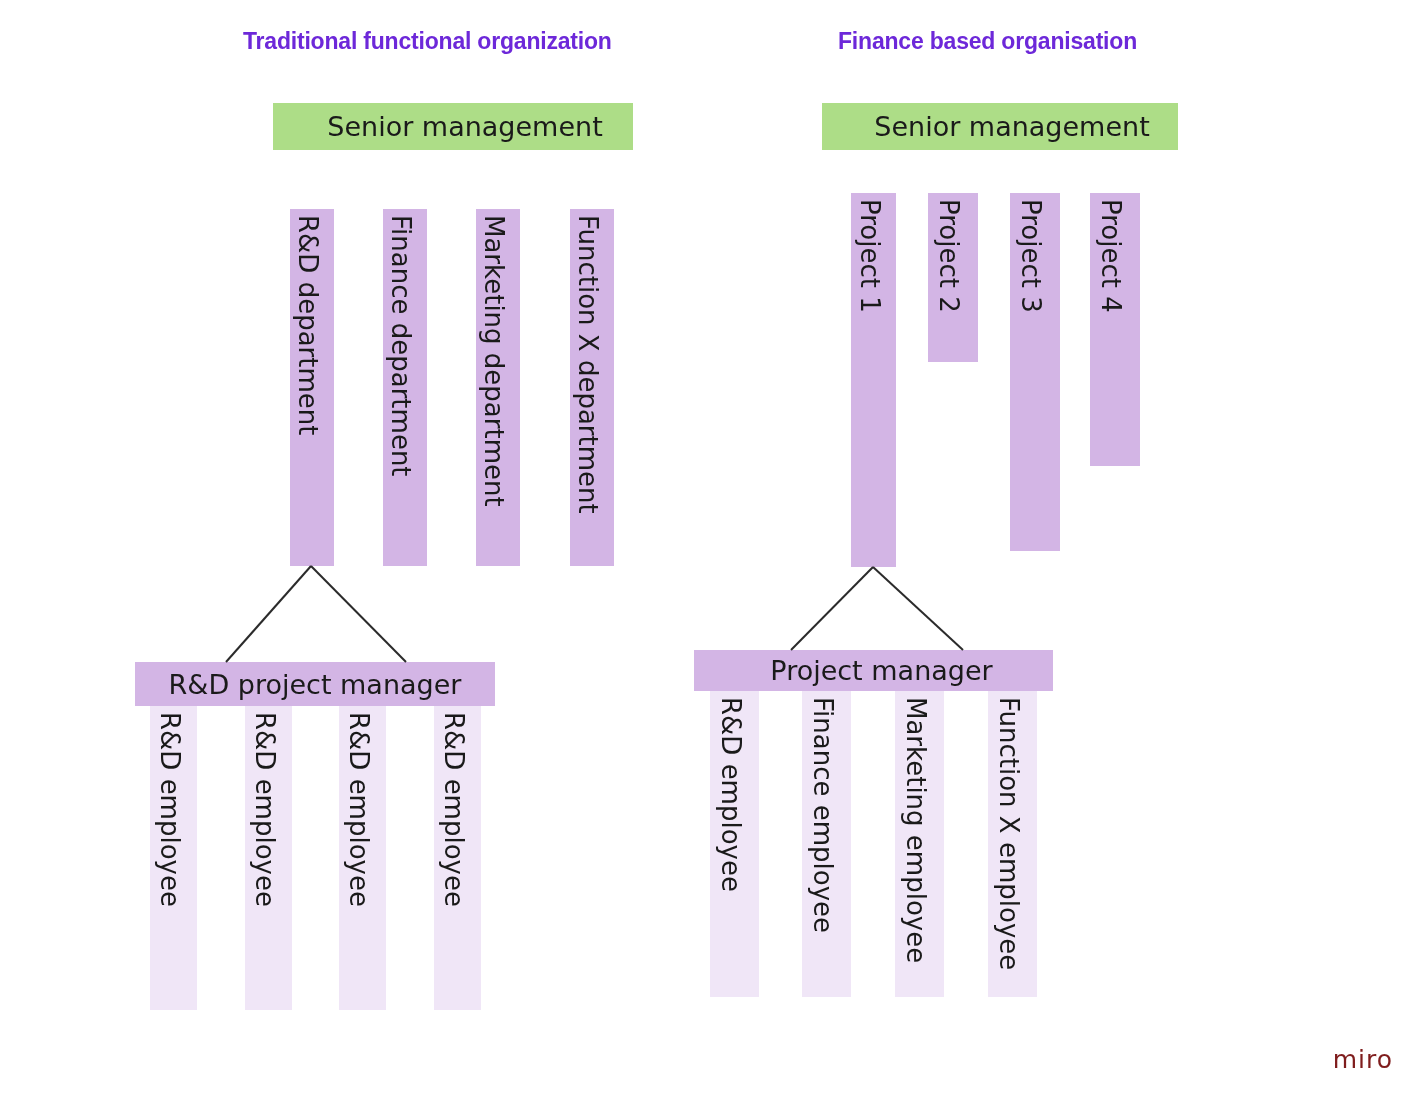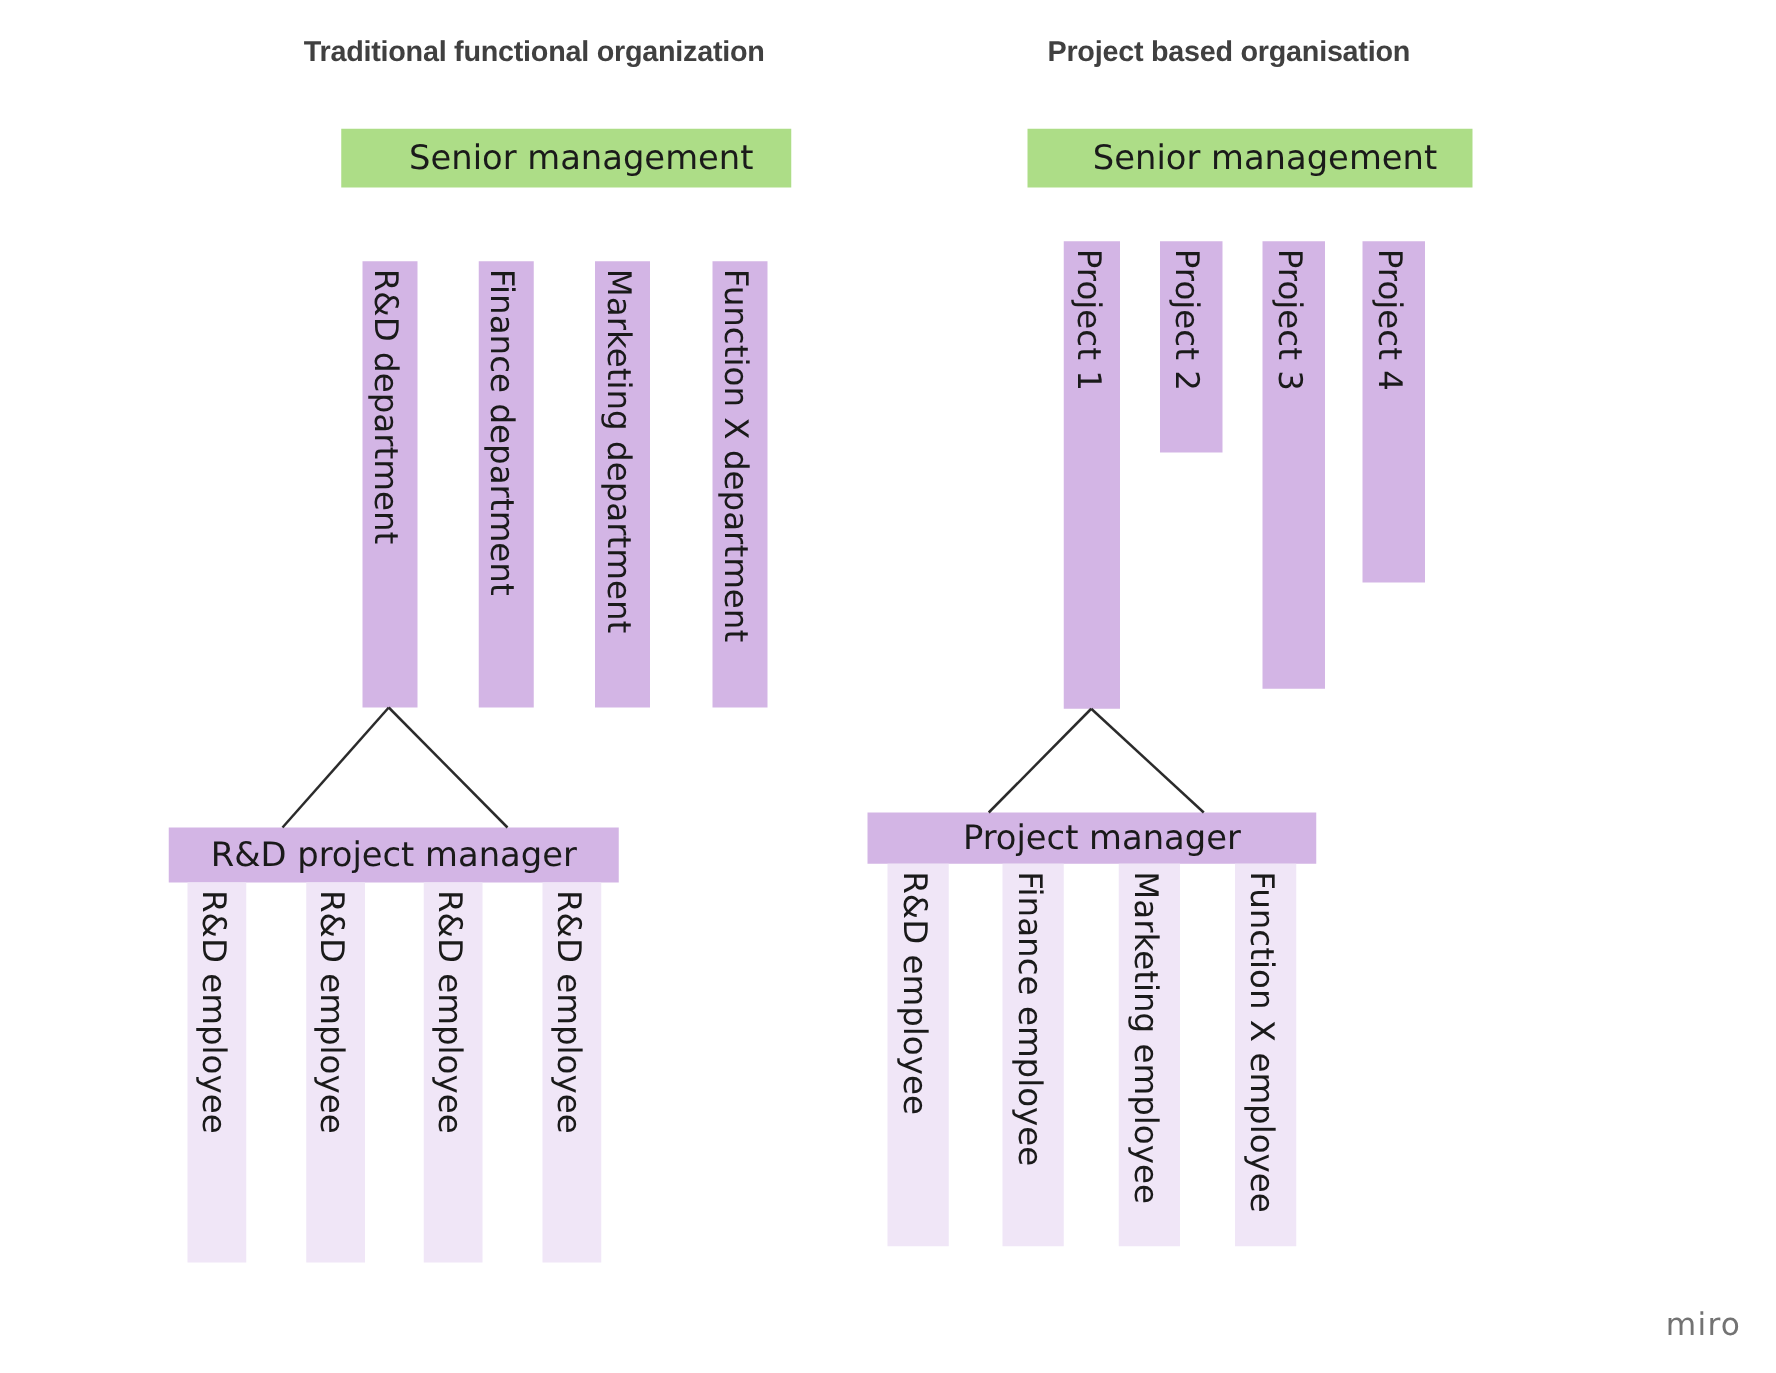--- a/index.html
+++ b/index.html
@@ -19,21 +19,21 @@
     background: #ffffff;
     overflow: hidden;
   }
 
   .panel-title {
     position: absolute;
     font-family: "Liberation Sans", sans-serif;
     font-weight: bold;
     font-size: 23px;
     letter-spacing: -0.2px;
-    color: #404040;
+    color: #6d28d9;
     white-space: nowrap;
   }
 
   
   .bar {
     position: absolute;
     box-sizing: border-box;
     display: flex;
     align-items: center;
     justify-content: center;
@@ -81,21 +81,21 @@
     pointer-events: none;
   }
 
   .watermark {
     position: absolute;
     right: 28px;
     bottom: 24px;
     font-family: "DejaVu Sans", sans-serif;
     font-size: 25px;
     letter-spacing: 1px;
-    color: #737373;
+    color: #7f1d1d;
   }
 </style>
 </head>
 <body>
 
 <div id="canvas">
 
   <div class="panel-title" style="left:243px; top:28px;">Traditional functional organization</div>
 
   <div class="bar bar-green" style="left:273px; top:103px; width:360px; height:47px;">
@@ -126,21 +126,21 @@
   <div class="bar-v bar-light" style="left:245px; top:706px; width:47px; height:304px;">
     <span class="vlabel">R&amp;D employee</span>
   </div>
   <div class="bar-v bar-light" style="left:339px; top:706px; width:47px; height:304px;">
     <span class="vlabel">R&amp;D employee</span>
   </div>
   <div class="bar-v bar-light" style="left:434px; top:706px; width:47px; height:304px;">
     <span class="vlabel">R&amp;D employee</span>
   </div>
 
-  <div class="panel-title" style="left:838px; top:28px;">Project based organisation</div>
+  <div class="panel-title" style="left:838px; top:28px;">Finance based organisation</div>
 
   <div class="bar bar-green" style="left:822px; top:103px; width:356px; height:47px;">
     <span class="bar-label-h">Senior management</span>
   </div>
 
   <div class="bar-v bar-purple" style="left:851px; top:193px; width:45px; height:374px;">
     <span class="vlabel">Project 1</span>
   </div>
   <div class="bar-v bar-purple" style="left:928px; top:193px; width:50px; height:169px;">
     <span class="vlabel">Project 2</span>

